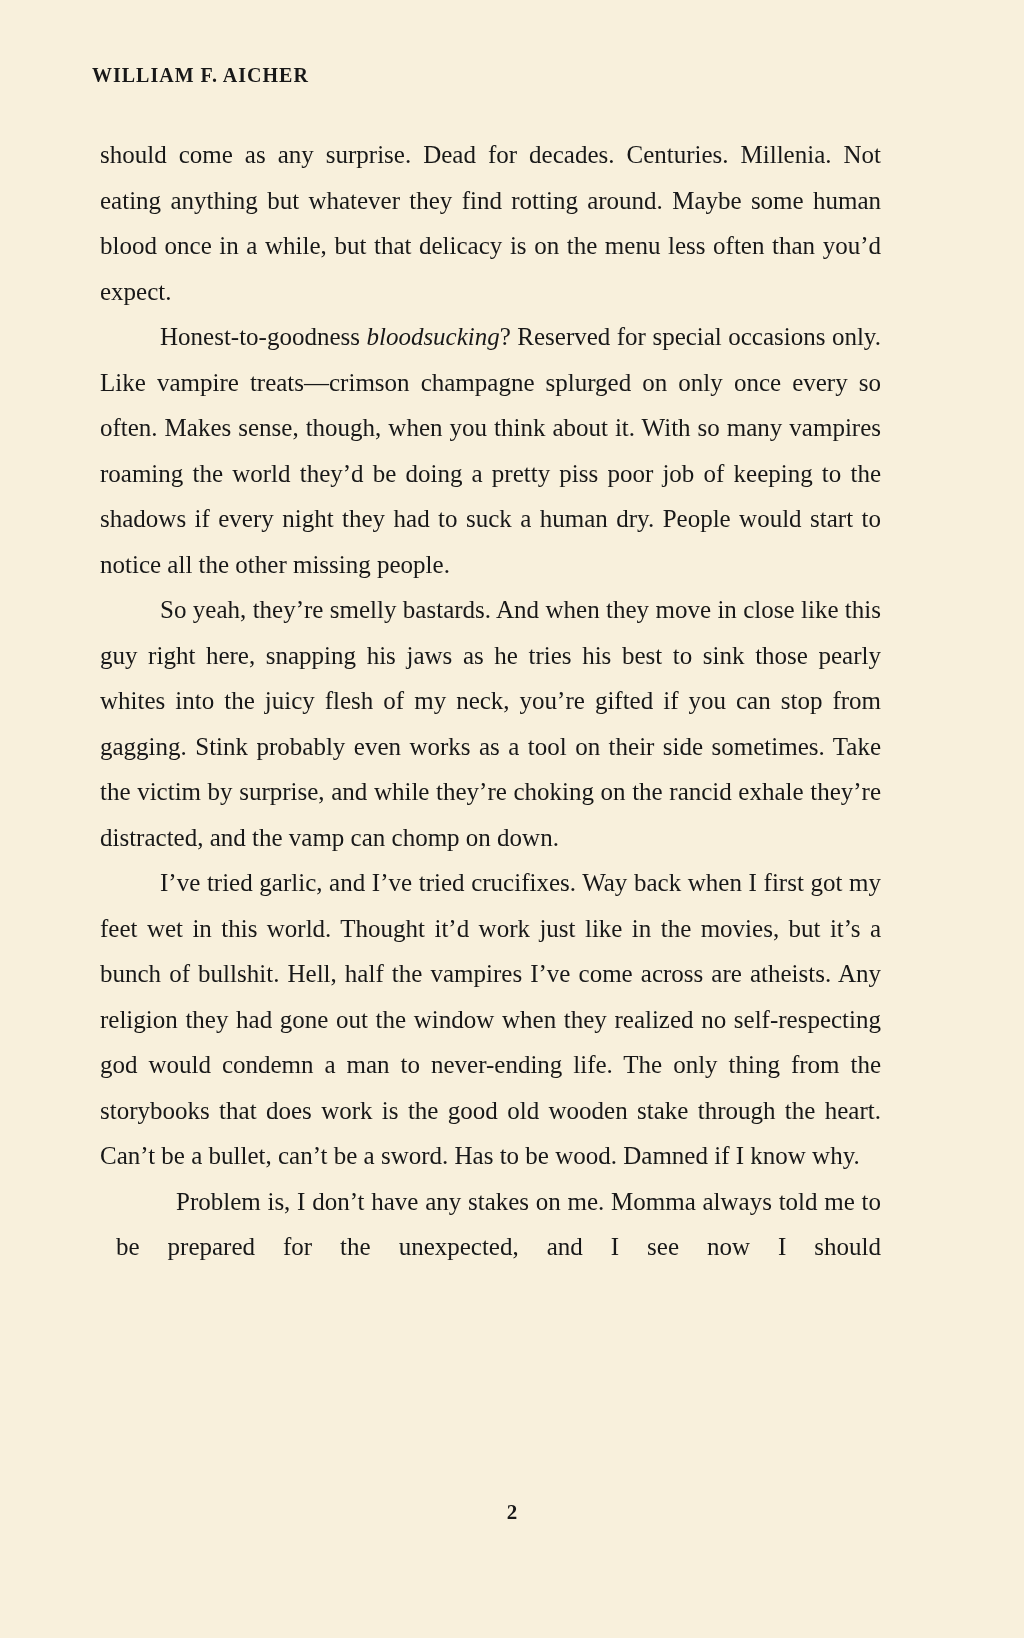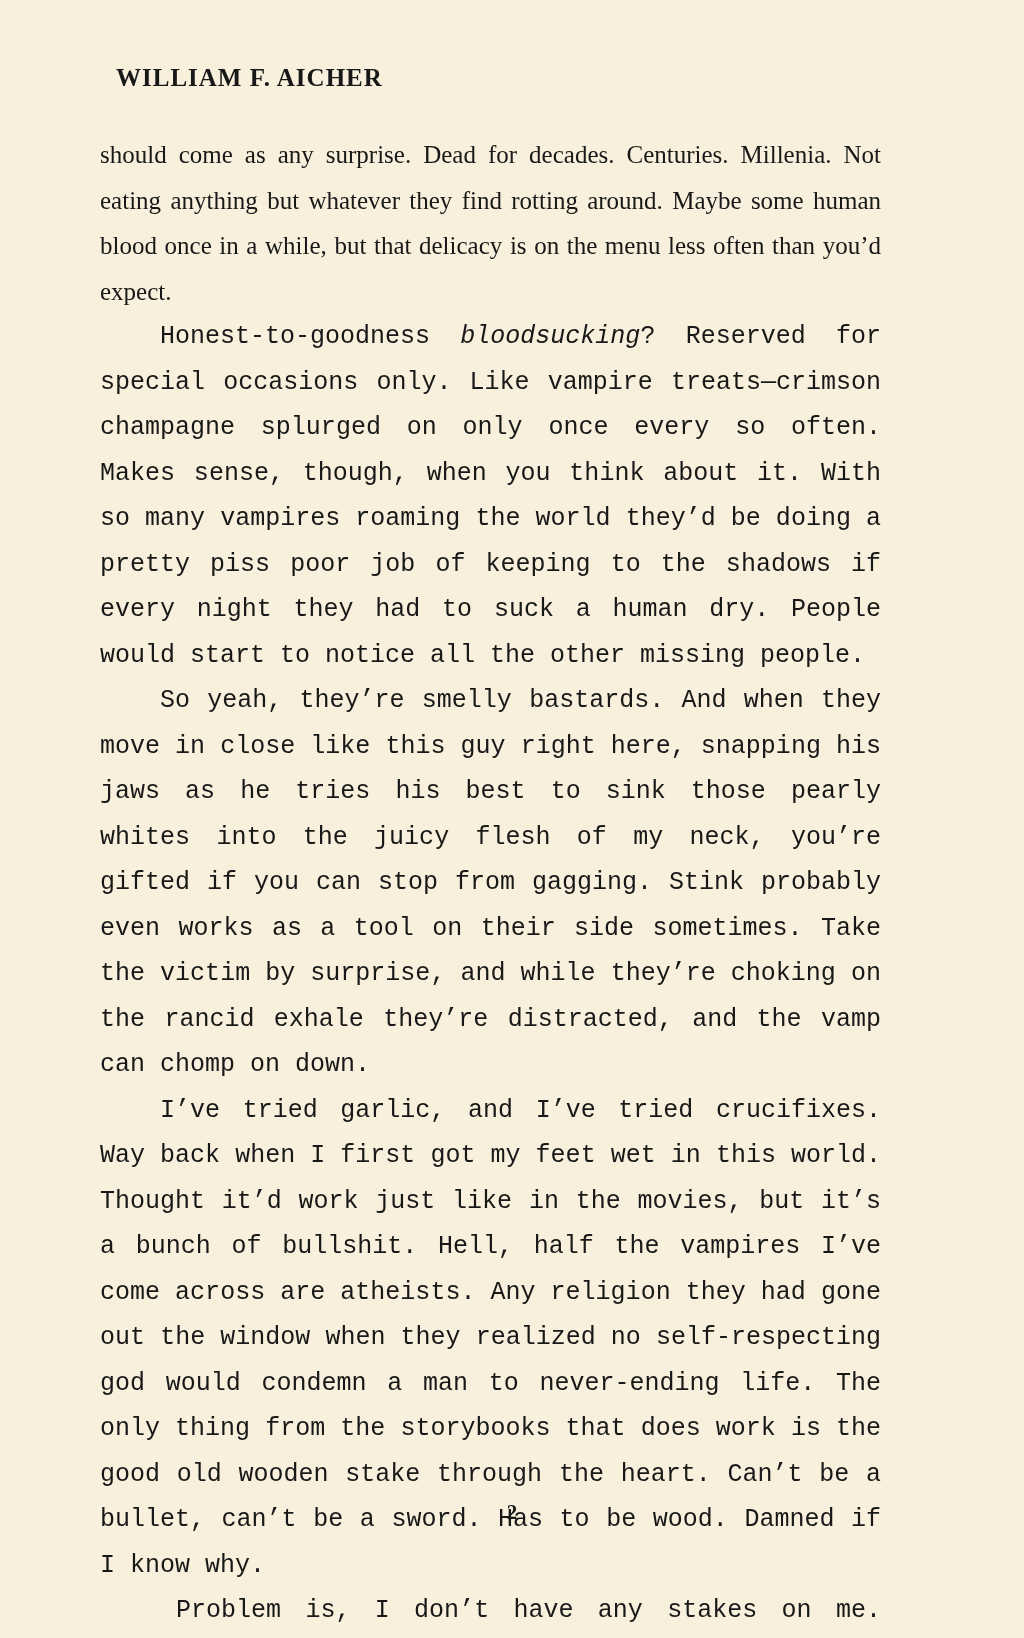--- a/index.html
+++ b/index.html
@@ -10,43 +10,42 @@
     position: relative;
     width: 1024px;
     height: 1638px;
     background: var(--bg, #f8f0dc);
     color: var(--fg, #181818);
     font-family: "Liberation Serif", "DejaVu Serif", serif;
     overflow: hidden;
   }
   .running-header {
     position: absolute;
-    left: 116px;
+    left: 92px;
     top: 64px;
-    font-size: 25px;
+    font-size: 20px;
     font-weight: bold;
     letter-spacing: 1px;
     white-space: nowrap;
   }
   .body-text {
     position: absolute;
     left: 100px;
     top: 132px;
     width: 781px;
     font-size: 25px;
     line-height: 45.5px;
     text-align: justify;
   }
   .body-text p {
     margin: 0;
     padding: 0;
   }
   .body-text p.indent {
     text-indent: 60px;
-    font-family: Liberation Mono, monospace;
   }
   .body-text p.justify-last {
     text-align-last: justify;
     margin-left: 16px;
   }
   .page-number {
     position: absolute;
     left: 0;
     top: 1500px;
     width: 1024px;

